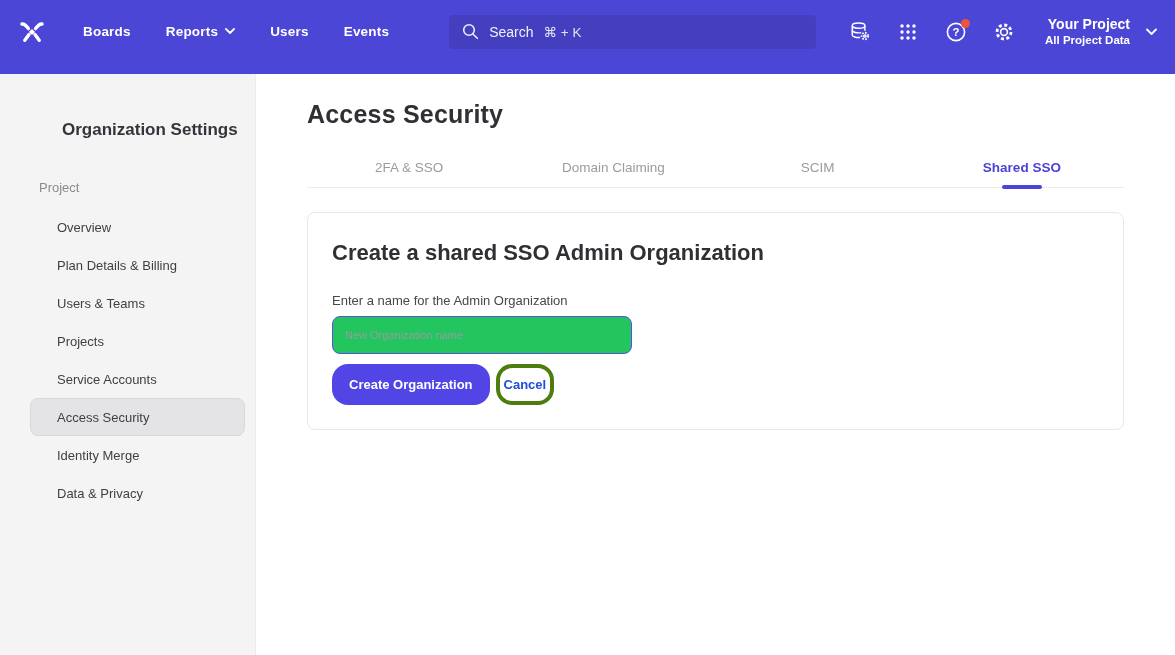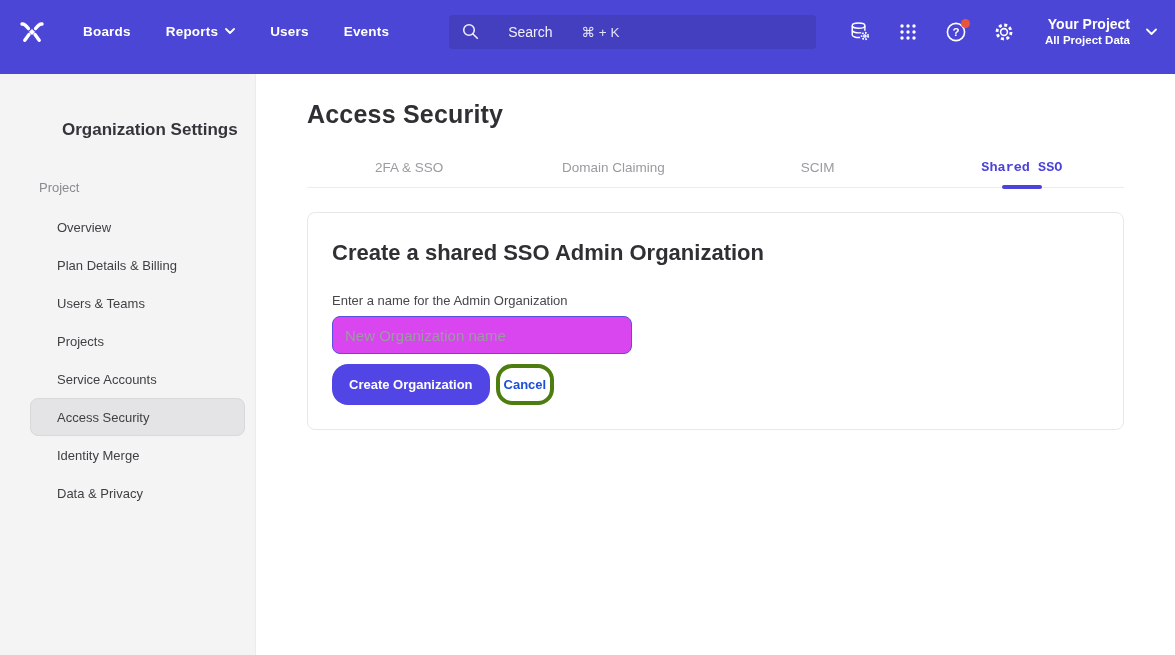--- a/index.html
+++ b/index.html
@@ -21,21 +21,21 @@
     cursor:pointer; flex:0 0 auto;
   }
   .nav-items { display:flex; align-items:center; gap:35px; margin-left:19px; }
   .nav-item {
     font-size:13.5px; font-weight:bold; color:#fff; text-decoration:none;
     display:flex; align-items:center; gap:7px; cursor:pointer; letter-spacing:0.2px;
   }
   .searchbar {
     margin-left:60px; width:367px; height:34px; flex:0 0 auto;
     background:var(--search-bg,#443FBE); border-radius:4px;
-    display:flex; align-items:center; padding:0 13px; cursor:text;gap:19px;
+    display:flex; align-items:center; padding:0 13px; cursor:text;
   }
   .searchbar .s-label { font-size:14px; color:rgba(255,255,255,0.92); margin-left:10px; }
   .searchbar .s-shortcut { font-size:13.5px; color:rgba(255,255,255,0.85); margin-left:10px; }
   .nav-right { margin-left:auto; display:flex; align-items:center; gap:26px; }
   .icon-btn { position:relative; width:22px; height:22px; display:flex; align-items:center; justify-content:center; cursor:pointer; }
   .icon-btn svg { display:block; }
   .notif-dot {
     position:absolute; top:-2px; right:-3px; width:9px; height:9px;
     border-radius:50%; background:var(--dot,#E8543C);
   }
@@ -65,36 +65,36 @@
   }
 
   
   .main { flex:1; padding:26px 51px 0 51px; background:#fff; }
   .page-title { margin:0; font-size:25px; font-weight:bold; color:#2F2F34; letter-spacing:0.2px; }
   .tabs { display:flex; margin-top:31px; border-bottom:1px solid #ECECEE; }
   .tab {
     flex:1; text-align:center; padding-bottom:12px; font-size:13.5px;
     color:#9B9BA0; position:relative; cursor:pointer;
   }
-  .tab.active { color:var(--accent,#4C43D9); font-weight:bold;font-family:Liberation Mono, monospace; }
+  .tab.active { color:var(--accent,#4C43D9); font-weight:bold; }
   .tab .underline {
     position:absolute; left:50%; bottom:-2px; transform:translateX(-50%);
     width:40px; height:4px; border-radius:2px; background:var(--accent,#4C43D9);
   }
 
   .card {
     margin-top:24px; border:1px solid #E8E8EA; border-radius:8px;
     padding:27px 24px 24px 24px; background:#fff;
   }
   .card-title { margin:0; font-size:22px; font-weight:bold; color:#2F2F34; }
   .field-label { display:block; margin-top:27px; font-size:13px; color:#47474C; }
   .org-input {
     margin-top:8px; width:300px; height:38px; display:block;
     border:1.5px solid var(--input-border,#5A50E0); border-radius:8px;
-    background:#d946ef; padding:18px 12px; font-size:15px; color:#3F3F44;
+    background:#22c55e; padding:18px 12px; font-size:11px; color:#3F3F44;
     font-family:"Liberation Sans", sans-serif; outline:none;
   }
   .org-input::placeholder { color:#9B9BA0; }
   .btn-row { margin-top:10px; display:flex; gap:6px; }
   .btn {
     height:41px; border-radius:16px; font-size:13px; font-weight:bold;
     font-family:"Liberation Sans", sans-serif; cursor:pointer;
   }
   .btn-primary { background:var(--button,#5146E5); color:#fff; border:none; padding:0 17px; }
   .btn-secondary { background:#fff; color:#1d4ed8; border:4px solid #4d7c0f; padding:0 4px; }

